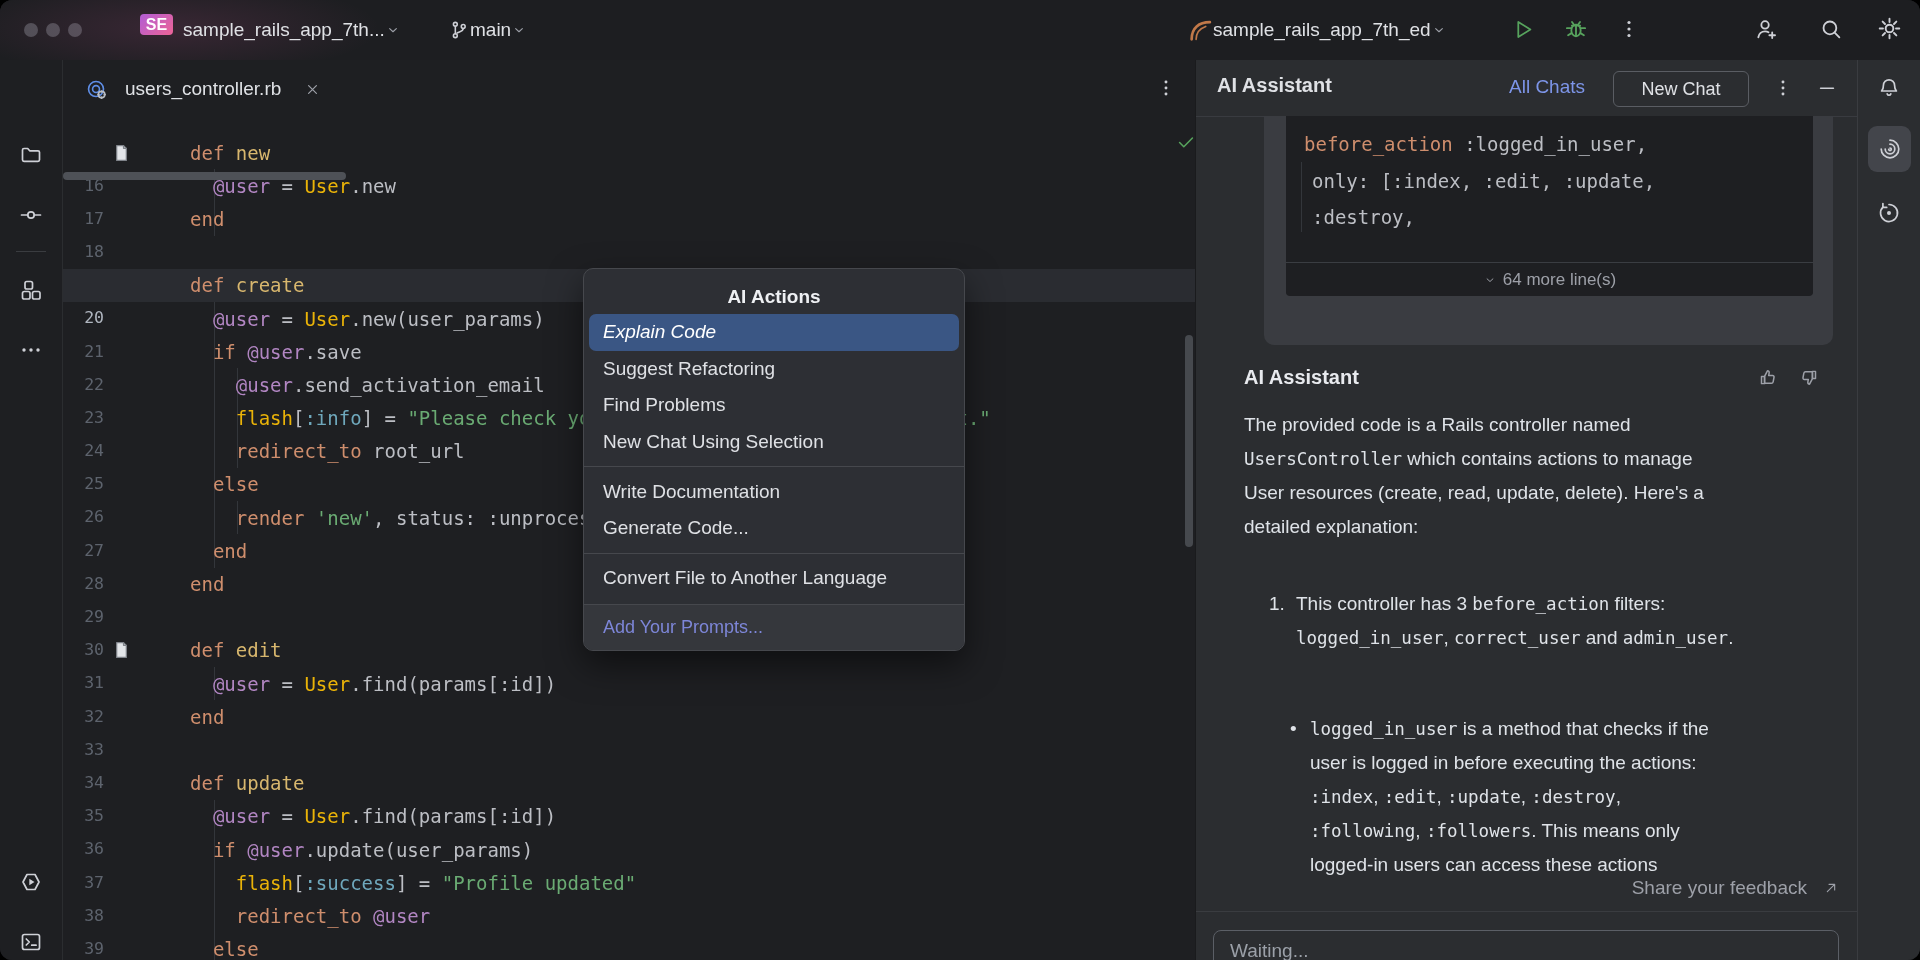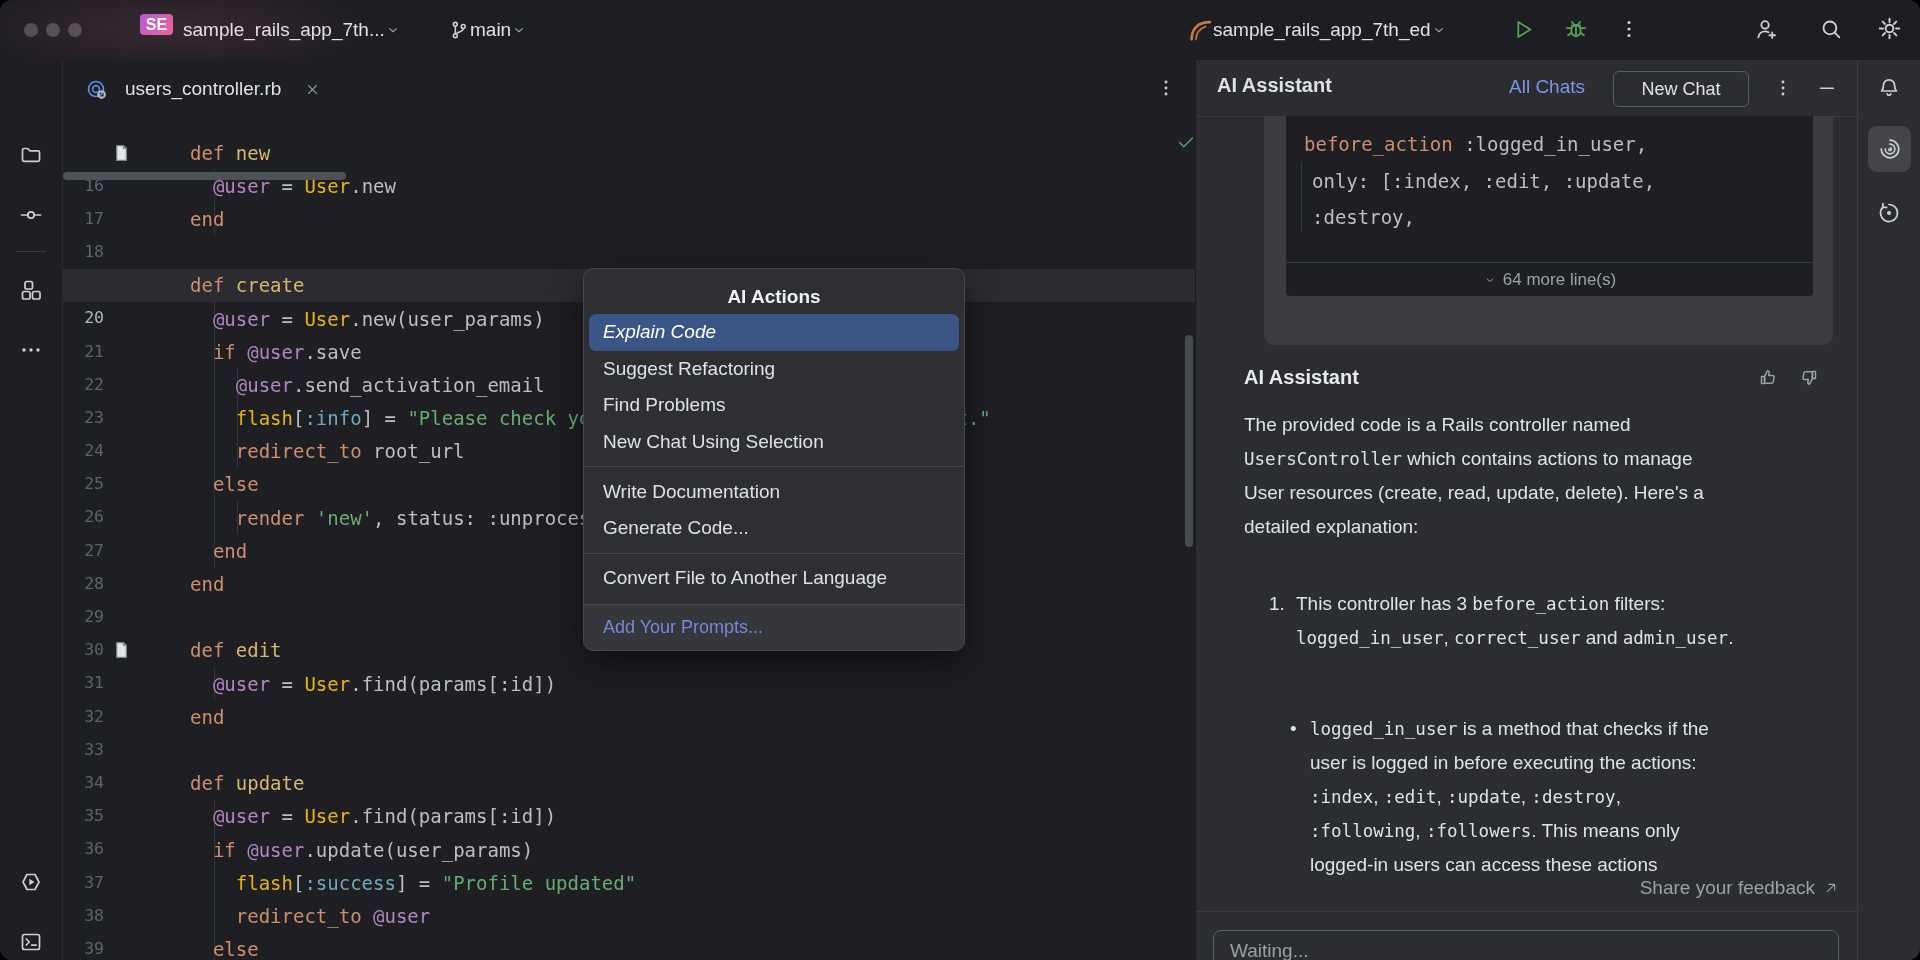--- a/index.html
+++ b/index.html
@@ -83,21 +83,21 @@
   #msg-heading{position:absolute;left:48px;top:250px;font-size:20px;font-weight:bold;color:#e8eaee;}
   #msg-thumbs{position:absolute;left:562px;top:251px;display:flex;gap:19px;}
   #msg-thumbs .ic{width:21px;height:21px;}
   .blk{position:absolute;left:48px;width:575px;line-height:34px;font-size:19px;color:#dfe3e8;}
   .blk .bmark{position:absolute;top:0;}
   .sg-c{font-family:"DejaVu Sans Mono",monospace;font-size:17.5px;}
   #blk-0{top:292px;}
   #blk-1{top:471px;} #blk-1 .bmark{left:25px;} #blk-1 .blines{margin-left:52px;}
   #blk-2{top:596px;} #blk-2 .bmark{left:46px;} #blk-2 .blines{margin-left:66px;}
 
-  #feedback{position:absolute;left:0;top:817px;width:643px;text-align:right;color:#9da0a8;font-size:19px;display:flex;align-items:center;justify-content:flex-end;gap:8px;}
+  #feedback{position:absolute;left:0;top:817px;width:643px;text-align:right;color:#9da0a8;font-size:19px;display:flex;align-items:center;justify-content:flex-end;gap:16px;}
   #feedback .ic{width:16px;height:16px;}
   #panel-div{position:absolute;left:0;top:851px;width:661px;height:1px;background:#3a3c40;}
   #prompt-box{position:absolute;left:17px;top:870px;width:624px;height:56px;border:1px solid #5b5f66;border-radius:8px;background:#2b2d30;}
   #prompt-input{position:absolute;left:14px;top:8px;width:590px;border:none;outline:none;background:transparent;font-size:19px;color:#c7cad0;font-family:"Liberation Sans",sans-serif;}
   #prompt-input::placeholder{color:#9ba0a8;}
 
   
   #rstrip{position:absolute;left:1857px;top:60px;width:63px;height:900px;background:#2b2d30;border-left:1px solid #3a3c40;}
   #rs-bell{position:absolute;left:19px;top:16px;width:24px;height:24px;}
   #rs-ai-box{position:absolute;left:10px;top:66px;width:43px;height:46px;background:#43454b;border-radius:9px;display:flex;align-items:center;justify-content:center;}

